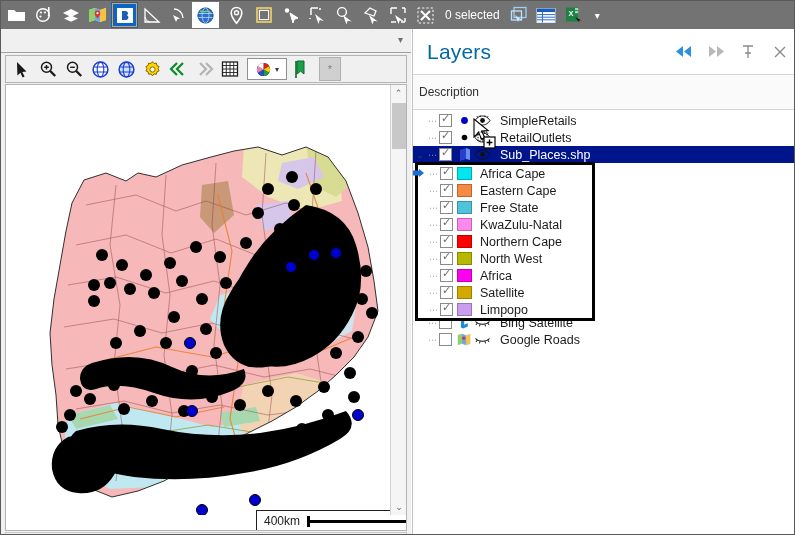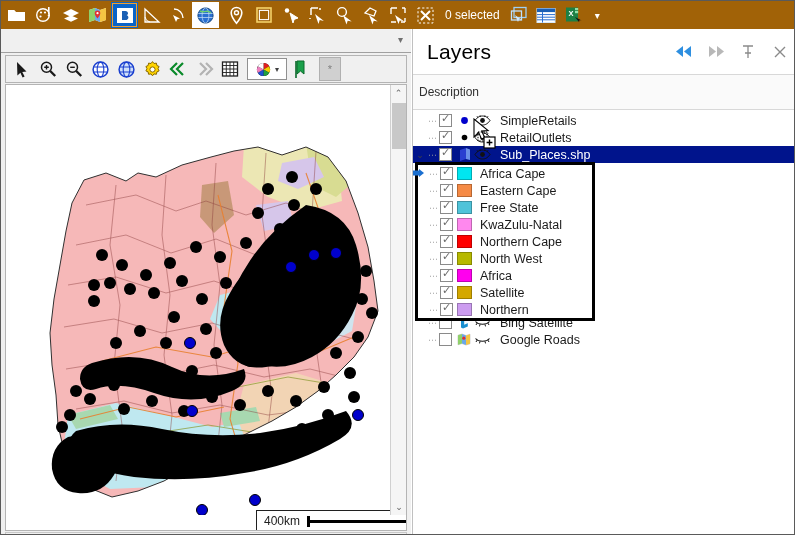--- a/index.html
+++ b/index.html
@@ -15,21 +15,21 @@
     width: 795px; height: 535px;
     border: 1px solid #5a5a5a;
     background: #fff;
     overflow: hidden;
   }
 
   
   #ribbon {
     position: absolute; left: 0; top: 0;
     width: 795px; height: 28px;
-    background: #a16207;
+    background: #737373;
     display: flex; align-items: center;
     padding-left: 2px;
   }
   .rb { width: 27px; height: 26px; display: flex; align-items: center; justify-content: center;
         position: relative; flex: 0 0 auto; }
   .rb.active { background: #ffffff; }
   .rb.boxed { outline: 1px solid #f0a030; outline-offset: -2px; background: #0b64c8; }
   .rb-sep { width: 4px; }
   .ribbon-text {
     color: #ffffff; font-size: 12px; padding: 0 6px; white-space: nowrap;
@@ -125,21 +125,21 @@
     width: 384px; height: 507px;
     background: #ffffff;
     border-left: 1px solid #c0c0c0;
   }
   #layers-header {
     position: relative; height: 45px;
     background: #ffffff;
     display: flex; align-items: center;
   }
   #layers-title {
-    font-size: 21px; color: #000000; padding-left: 14px; letter-spacing: .2px;
+    font-size: 21px; color: #0369a1; padding-left: 14px; letter-spacing: .2px;
     flex: 1;
   }
   .hdr-btn { width: 32px; height: 32px; display:flex; align-items:center; justify-content:center;
              color:#8a8a8a; font-size:14px; }
   .hdr-btn.blue { color: #2e8fe0; }
   #layers-colhdr {
     position: relative; height: 36px;
     background: #fafafa;
     border-top: 1px solid #d8d8d8; border-bottom: 1px solid #d8d8d8;
     font-size: 12px; color: #303030;
@@ -763,21 +763,21 @@
           <span class="dots">⋯</span>
           <span class="cbx checked"></span>
           <span class="swatch" style="background:#d4a800"></span>
           <span class="lbl">Satellite</span>
         </div>
         <div class="lrow">
           <span style="width:10px;flex:0 0 auto;"></span>
           <span class="dots">⋯</span>
           <span class="cbx checked"></span>
           <span class="swatch" style="background:#cc9cf0"></span>
-          <span class="lbl">Northern</span>
+          <span class="lbl">Limpopo</span>
         </div>
       </div>
 
       <div style="position:absolute;left:0px;top:56px;z-index:7;">
         <svg width="12" height="11" viewBox="0 0 12 11">
             <path d="M0 1.5h6v-1.5l5 4-5 4v-1.5H0z" fill="#1a6fd0"></path>
           </svg>
       </div>
 
       <div id="dragcursor" style="left:58px;top:8px;">

